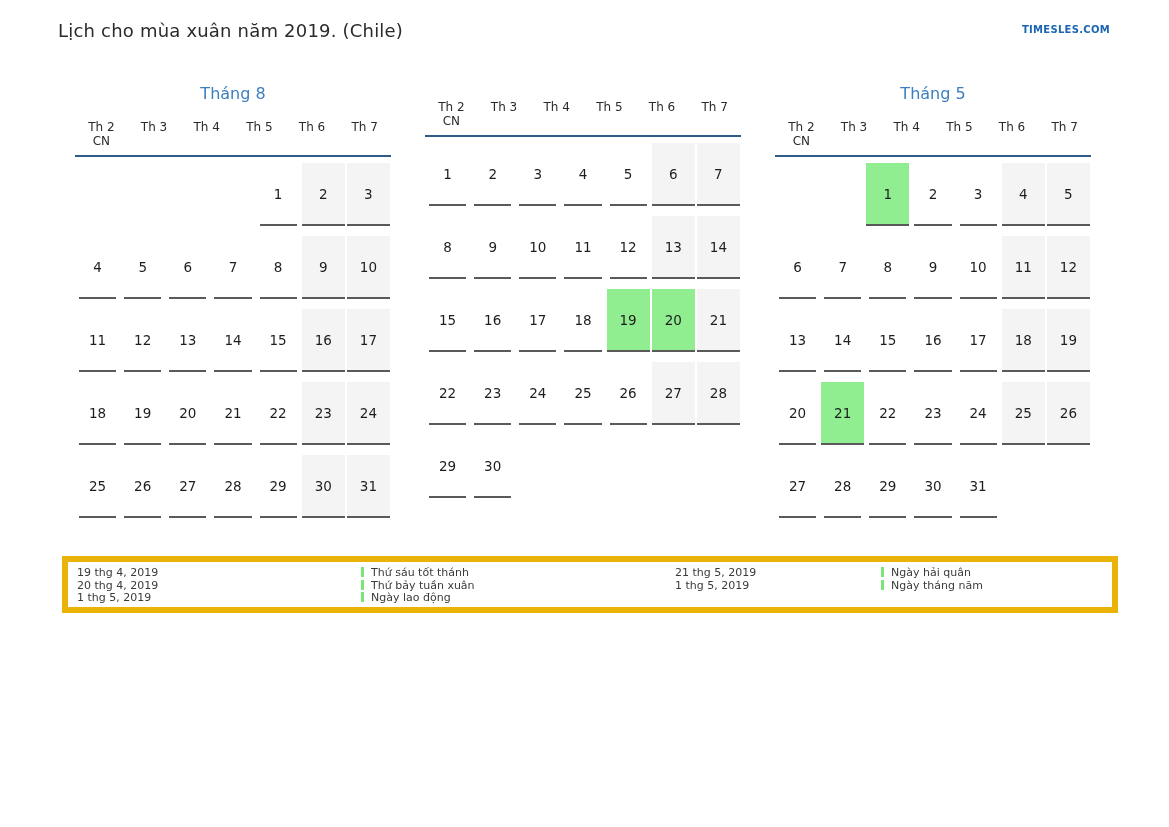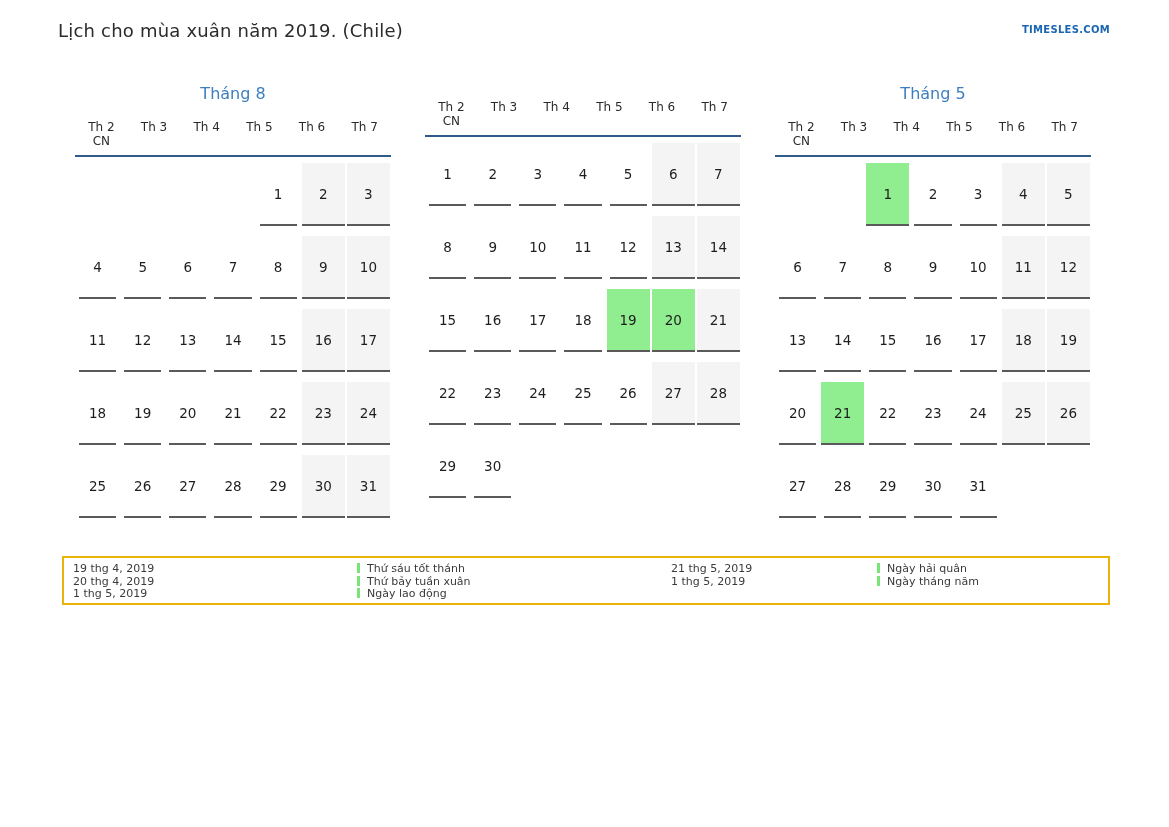--- a/index.html
+++ b/index.html
@@ -34,21 +34,21 @@
   .day-box{
     margin:6px 4px 0;height:63px;box-sizing:border-box;
     border-bottom:2px solid #5a5a5a;
     display:flex;align-items:center;justify-content:center;
     font-size:13.5px;color:#1d1d1d;
   }
   .day-box.weekend{margin:6px 1px 0;background:var(--weekend-bg);}
   .day-box.holiday{margin:6px 1px 0;background:var(--holiday-green);}
   .legend{
     position:absolute;left:62px;top:556px;width:1044px;height:45px;
-    border:2px solid #eab308;box-sizing:content-box;background:#fff;
+    border:6px solid #eab308;box-sizing:content-box;background:#fff;
   }
   .leg-col{position:absolute;top:5px;font-size:11px;line-height:12.6px;color:#3a3a3a;white-space:nowrap;}
   .leg-dates-0{left:9px}
   .leg-names-0{left:293px}
   .leg-dates-1{left:607px}
   .leg-names-1{left:813px}
   .leg-bar{
     display:inline-block;width:3px;height:10px;margin-right:7px;
     background:var(--legend-green);vertical-align:-1px;
   }

